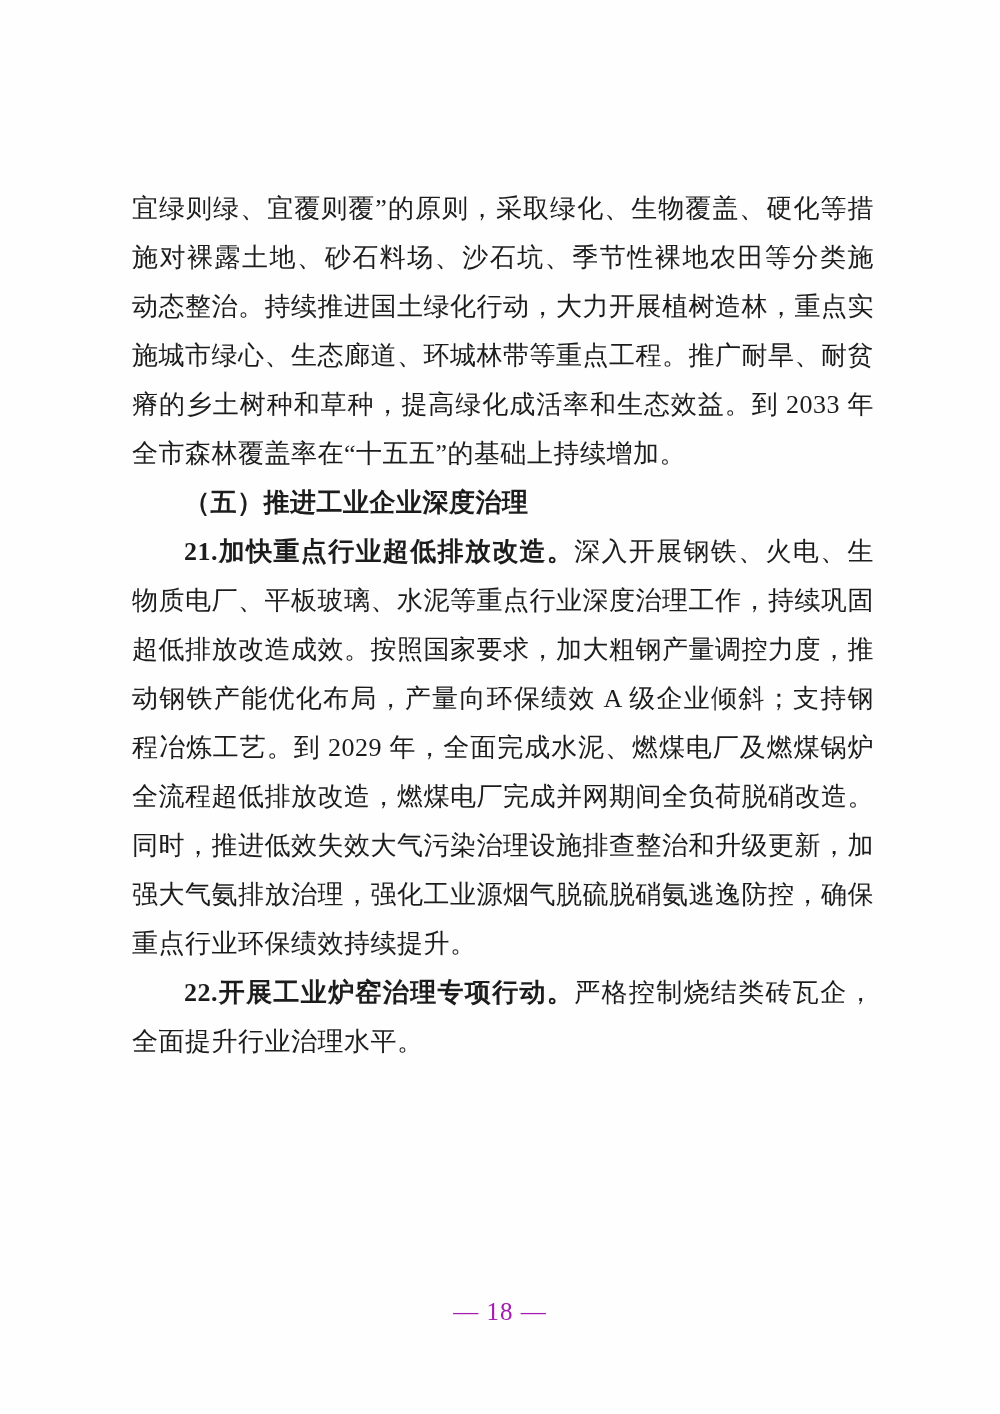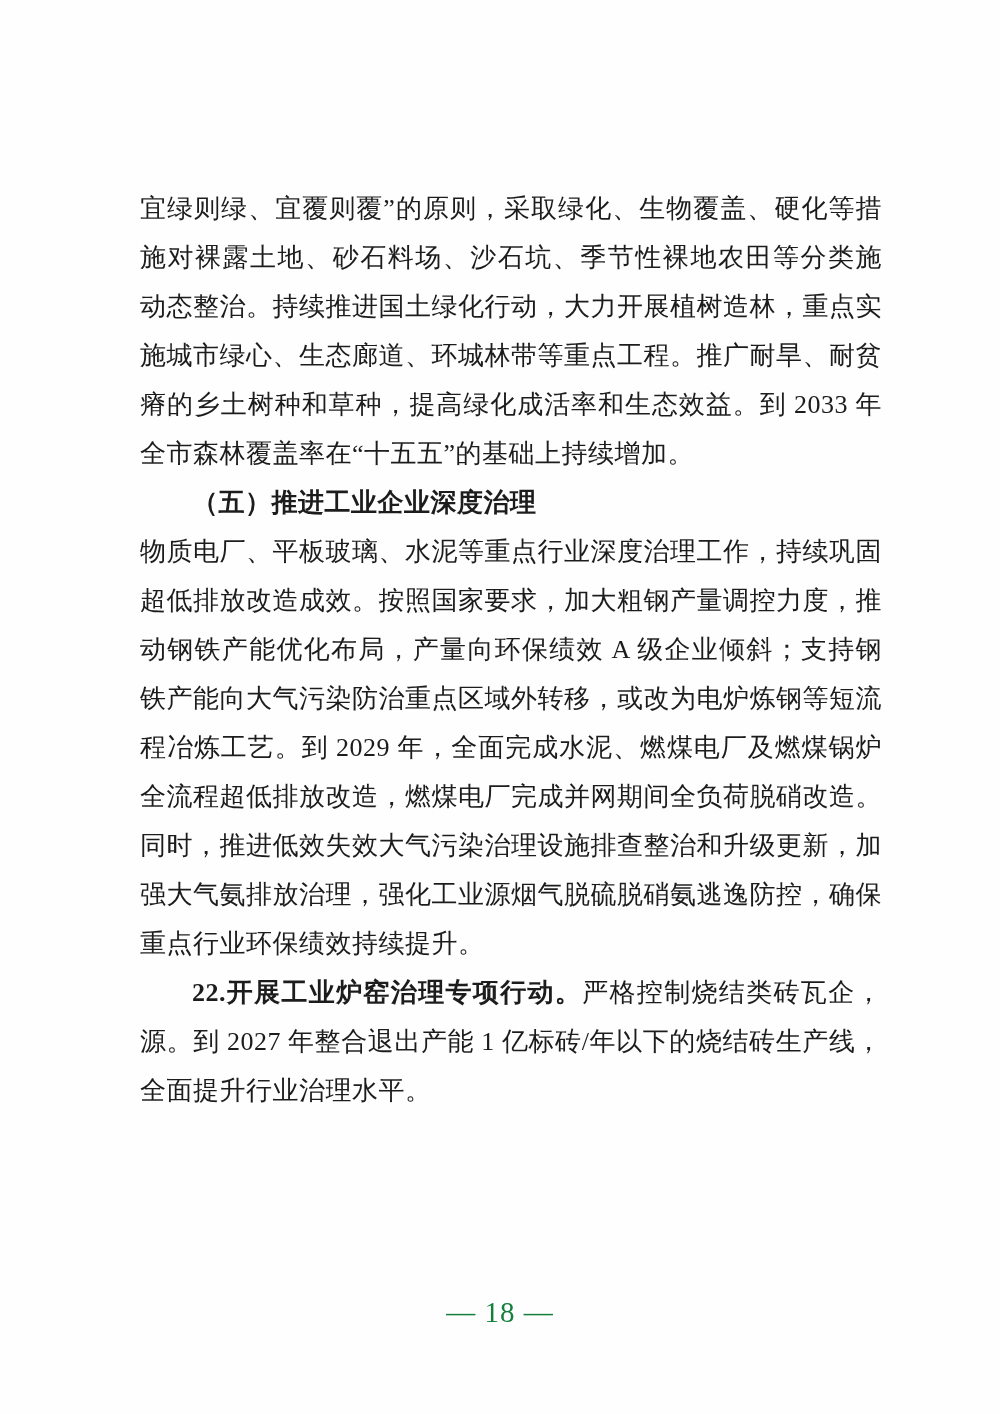--- a/index.html
+++ b/index.html
@@ -11,21 +11,21 @@
     position: relative;
     width: 1000px;
     height: 1414px;
     background: #fefefe;
     overflow: hidden;
     font-family: "Liberation Serif", "DejaVu Serif", serif;
     color: #1c1c1c;
   }
   .content {
     position: absolute;
-    left: 140px;
+    left: 132px;
     top: 184px;
     width: 742px;
   }
   .line {
     height: 49px;
     line-height: 49px;
     font-size: 26px;
     letter-spacing: 0.5px;
     white-space: normal;
     overflow: hidden;
@@ -40,45 +40,44 @@
   .b {
     font-weight: bold;
     margin-top: 28px;
   }
   .footer {
     position: absolute;
     top: 1297px;
     left: 0;
     width: 100%;
     text-align: center;
-    font-size: 29px;
+    font-size: 25px;
     line-height: 30px;
-    color: #15803d;
+    color: #a21caf;
     letter-spacing: 1px;
   }
 </style>
 </head>
 <body>
 
 <div class="page">
   <div class="content">
       <div class="line j"><span>宜绿则绿、宜覆则覆”的原则，采取绿化、生物覆盖、硬化等措</span></div>
       <div class="line j"><span>施对裸露土地、砂石料场、沙石坑、季节性裸地农田等分类施策，</span></div>
       <div class="line j"><span>动态整治。持续推进国土绿化行动，大力开展植树造林，重点实</span></div>
       <div class="line j"><span>施城市绿心、生态廊道、环城林带等重点工程。推广耐旱、耐贫</span></div>
       <div class="line j"><span>瘠的乡土树种和草种，提高绿化成活率和生态效益。到 2033 年</span></div>
       <div class="line"><span>全市森林覆盖率在“十五五”的基础上持续增加。</span></div>
       <div class="line ind"><span class="b">（五）推进工业企业深度治理</span></div>
+      <div class="line j ind"><span class="b">21.加快重点行业超低排放改造。</span><span>深入开展钢铁、火电、生</span></div>
       <div class="line j"><span>物质电厂、平板玻璃、水泥等重点行业深度治理工作，持续巩固</span></div>
       <div class="line j"><span>超低排放改造成效。按照国家要求，加大粗钢产量调控力度，推</span></div>
       <div class="line j"><span>动钢铁产能优化布局，产量向环保绩效 A 级企业倾斜；支持钢</span></div>
-      <div class="line j"><span>铁产能向大气污染防治重点区域外转移，或改为电炉炼钢等短流</span></div>
       <div class="line j"><span>程冶炼工艺。到 2029 年，全面完成水泥、燃煤电厂及燃煤锅炉</span></div>
       <div class="line j"><span>全流程超低排放改造，燃煤电厂完成并网期间全负荷脱硝改造。</span></div>
       <div class="line j"><span>同时，推进低效失效大气污染治理设施排查整治和升级更新，加</span></div>
       <div class="line j"><span>强大气氨排放治理，强化工业源烟气脱硫脱硝氨逃逸防控，确保</span></div>
       <div class="line"><span>重点行业环保绩效持续提升。</span></div>
       <div class="line j ind"><span class="b">22.开展工业炉窑治理专项行动。</span><span>严格控制烧结类砖瓦企，</span></div>
-      <div class="line j"><span>源。到 2027 年整合退出产能 1 亿标砖/年以下的烧结砖生产线，</span></div>
       <div class="line"><span>全面提升行业治理水平。</span></div>
     </div>
   <div class="footer">— 18 —</div>
 </div>
 
 </body></html>

